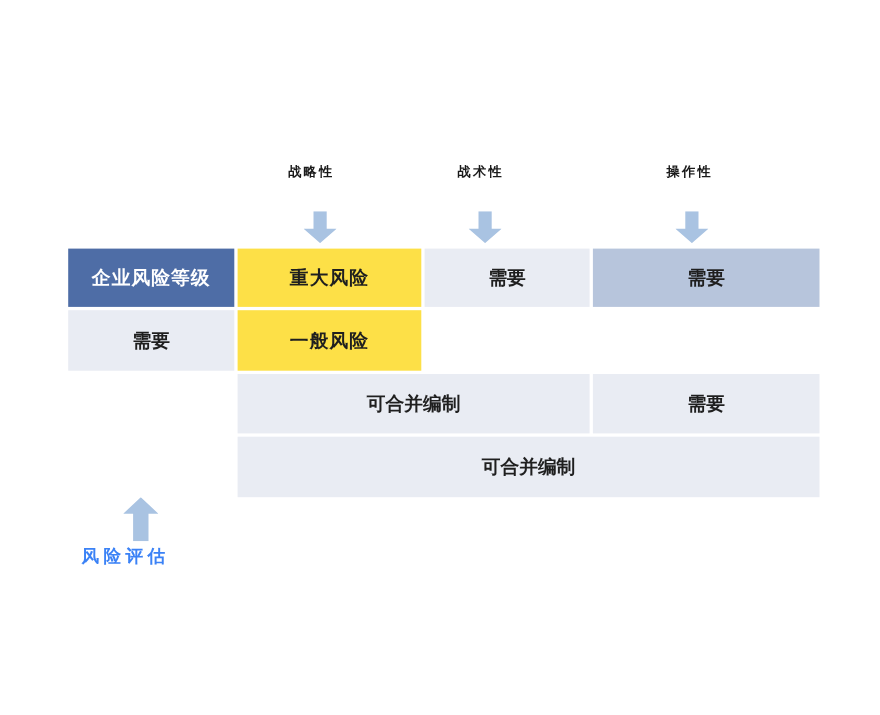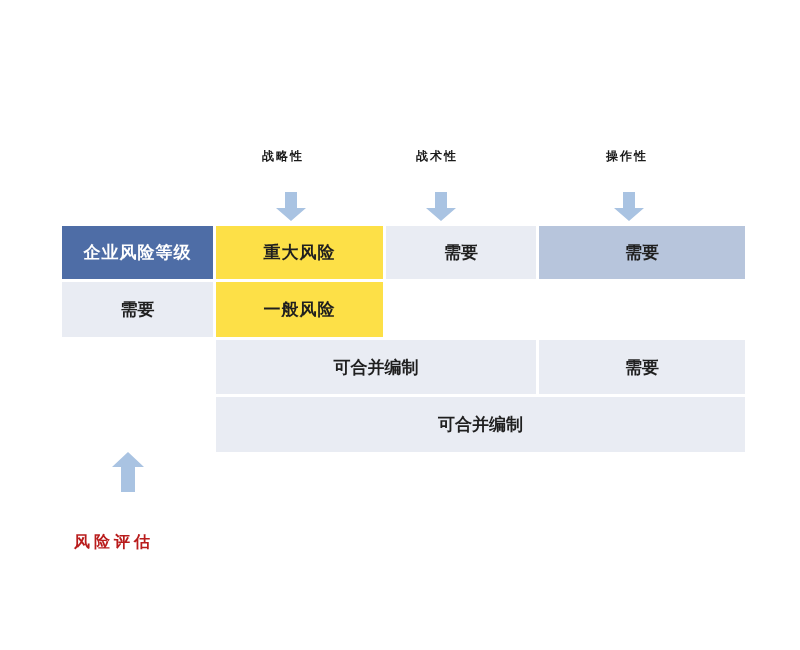--- a/index.html
+++ b/index.html
@@ -71,24 +71,23 @@
     left: 128px;
     top: 452px;
     transform: translateX(-50%);
   }
   .bottom-label {
     position: absolute;
     left: 74px;
     top: 496px;
     font-size: 16px;
     font-weight: 700;
-    color: #b91c1c;
+    color: #3b82f6;
     letter-spacing: 4px;
     white-space: nowrap;
-    margin-top: 36px;
   }
 </style>
 </head>
 <body>
 
 <div class="canvas">
 
   <div class="top-label" style="left:283px">战略性</div>
   <div class="top-label" style="left:437px">战术性</div>
   <div class="top-label" style="left:627px">操作性</div>

